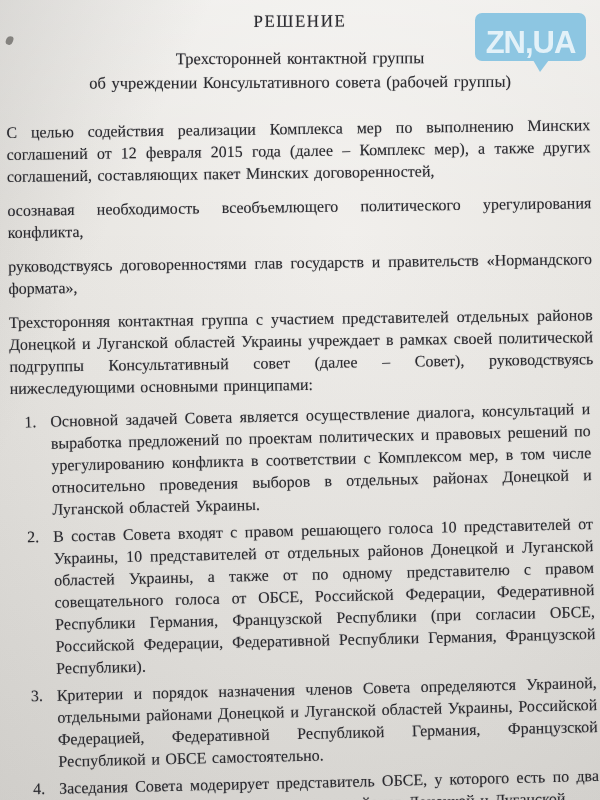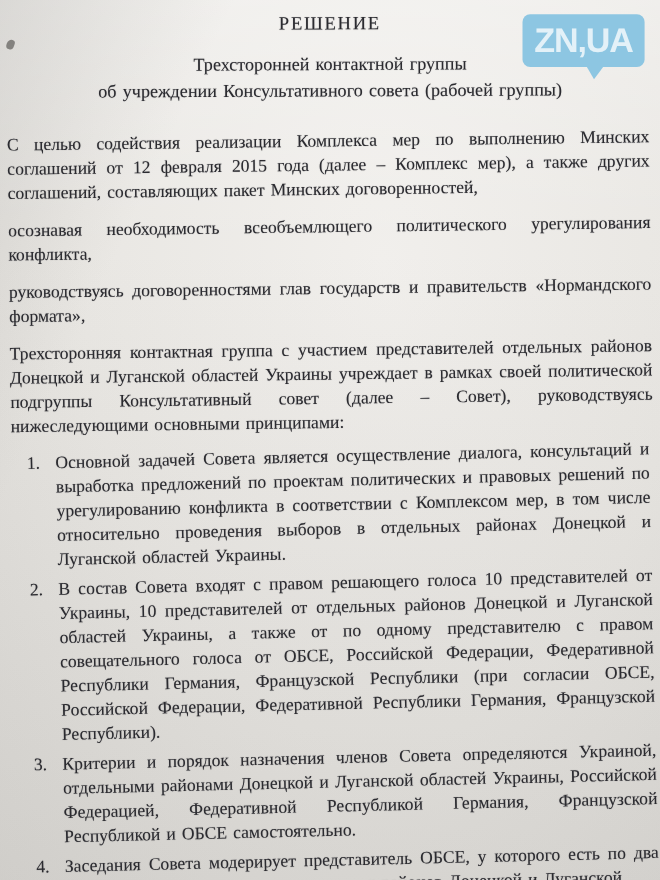--- a/index.html
+++ b/index.html
@@ -69,21 +69,21 @@
 
   
   .logo {
     position: absolute;
     top: 13px;
     left: 475px;
     width: 111px;
     height: 48px;
     border-radius: 7px;
     display: flex;
-    align-items: center;
+    align-items: flex-end;
     justify-content: center;
     font-family: "Liberation Sans", sans-serif;
     font-weight: bold;
     font-size: 31px;
     letter-spacing: -1px;
     color: #e3f1f8;
     text-shadow: none;
     word-spacing: 0;
   }
   .logo-tail {

